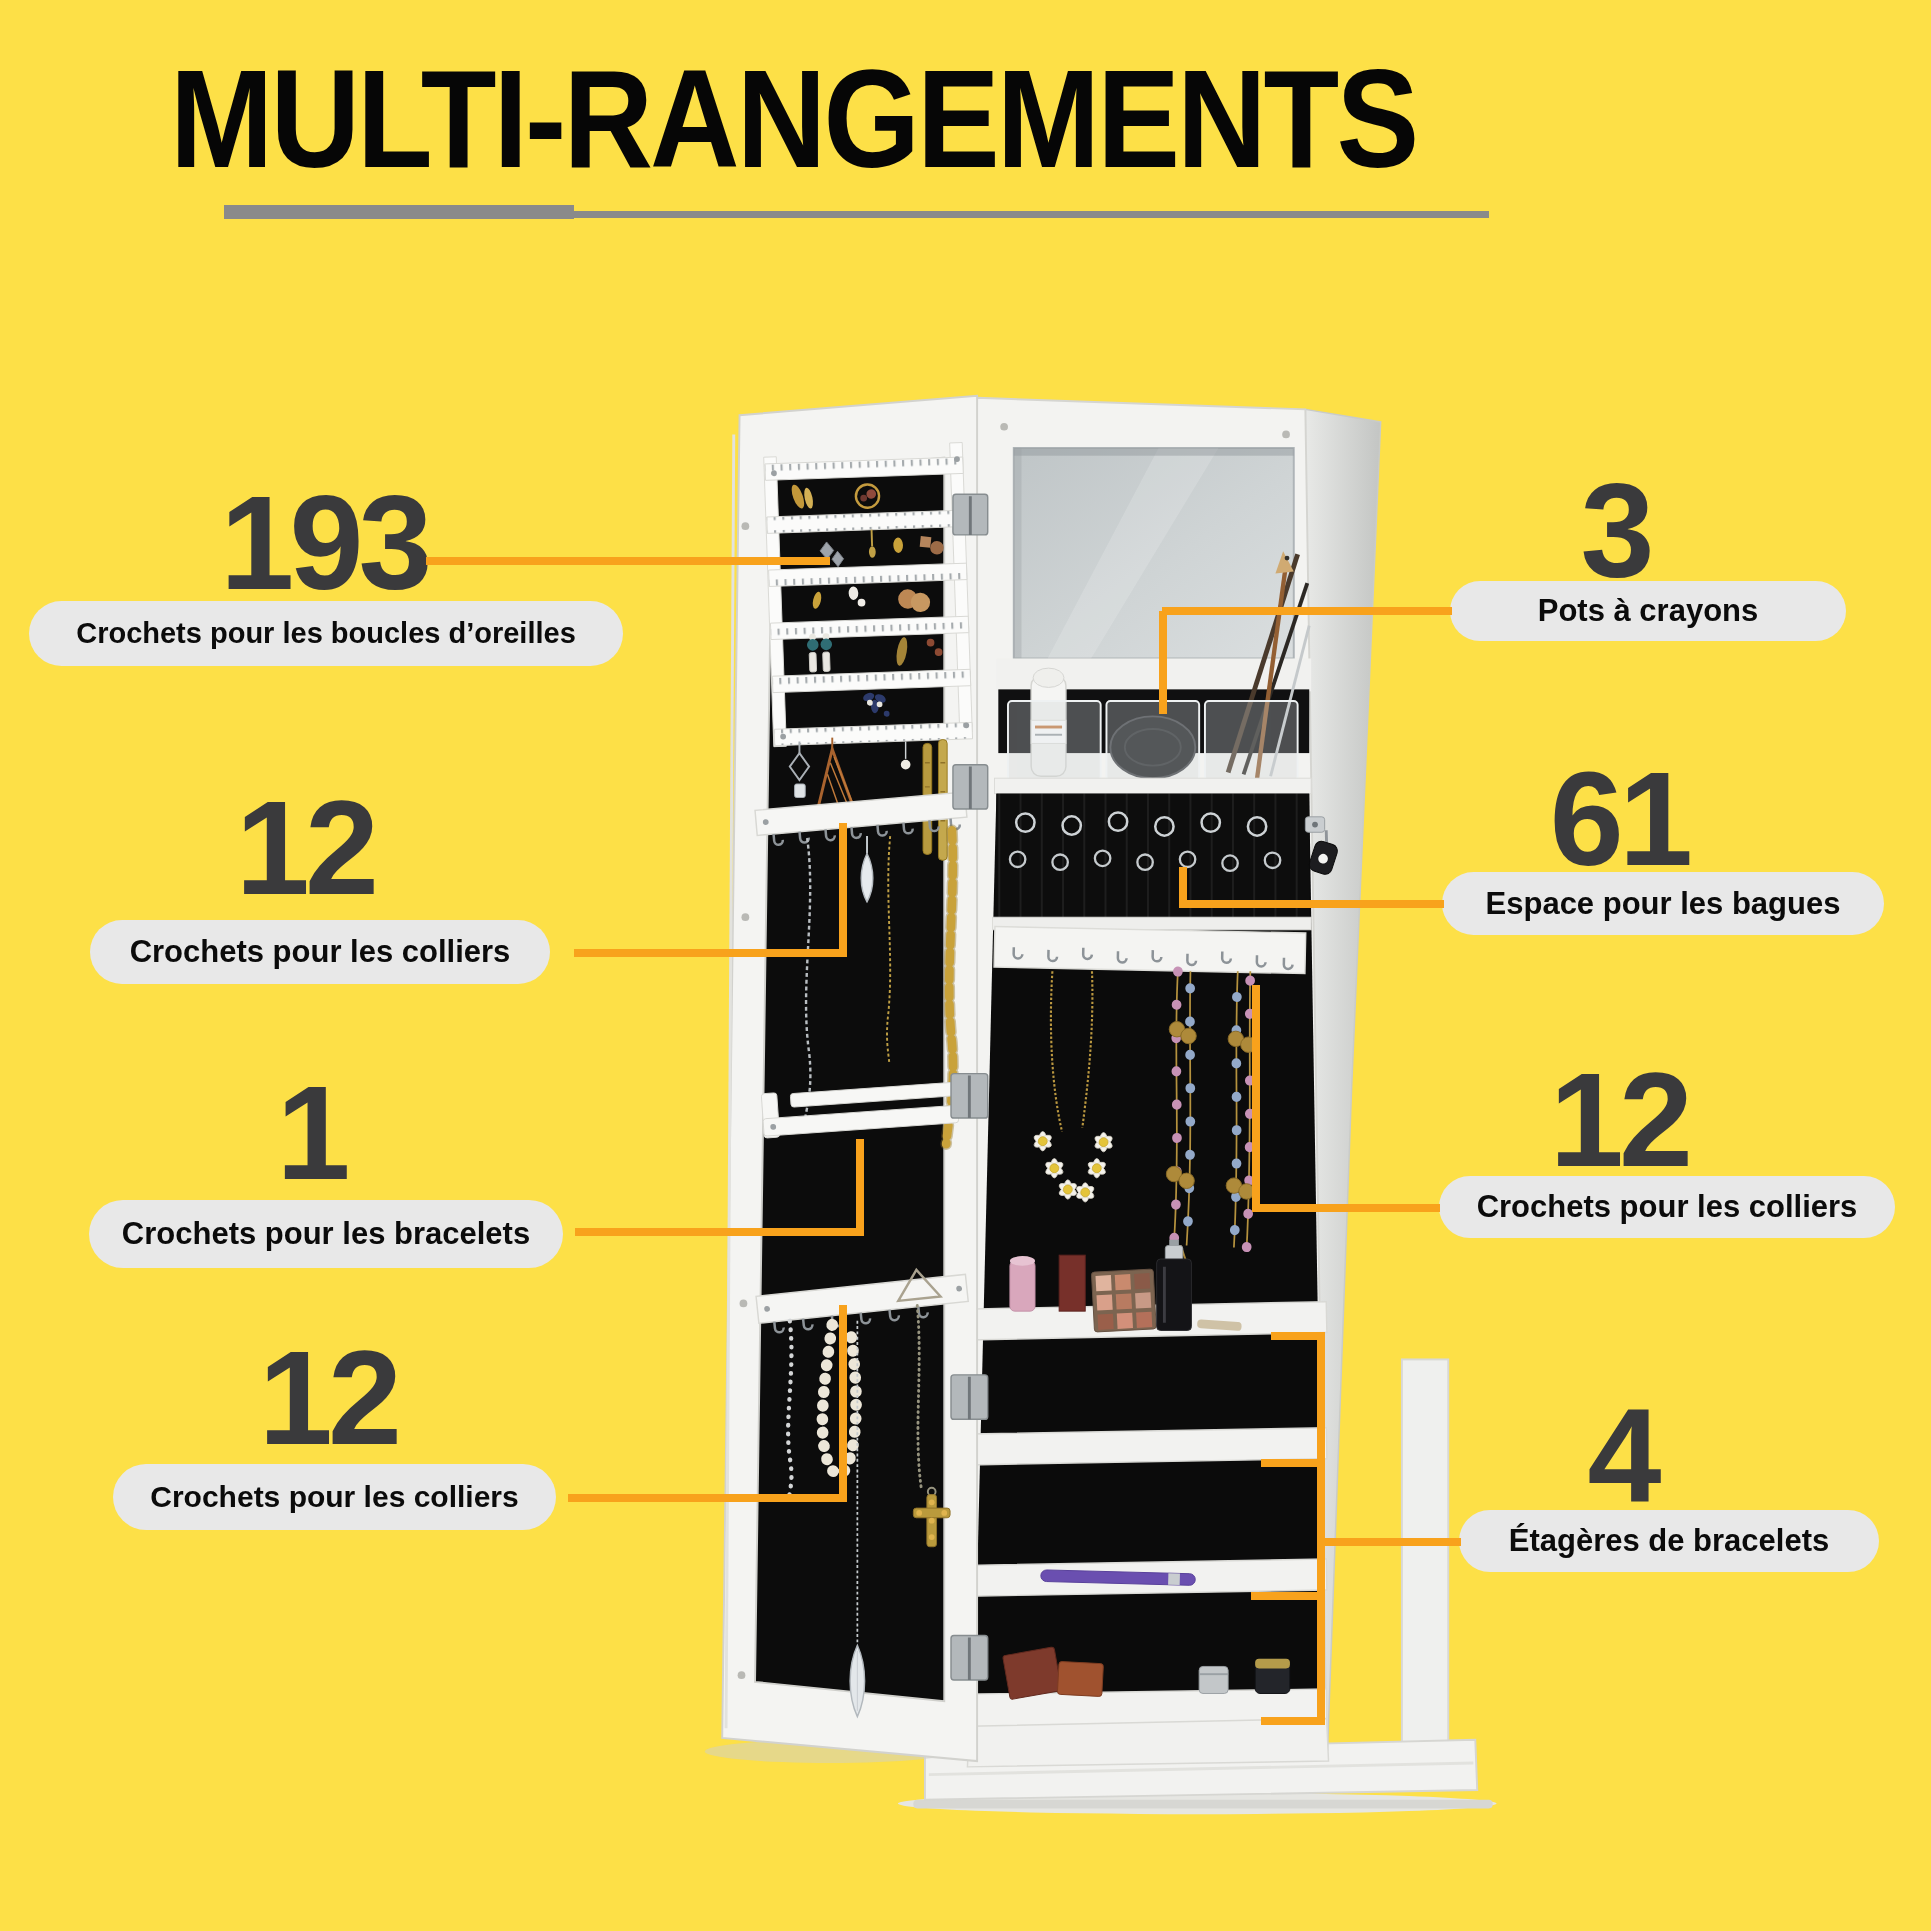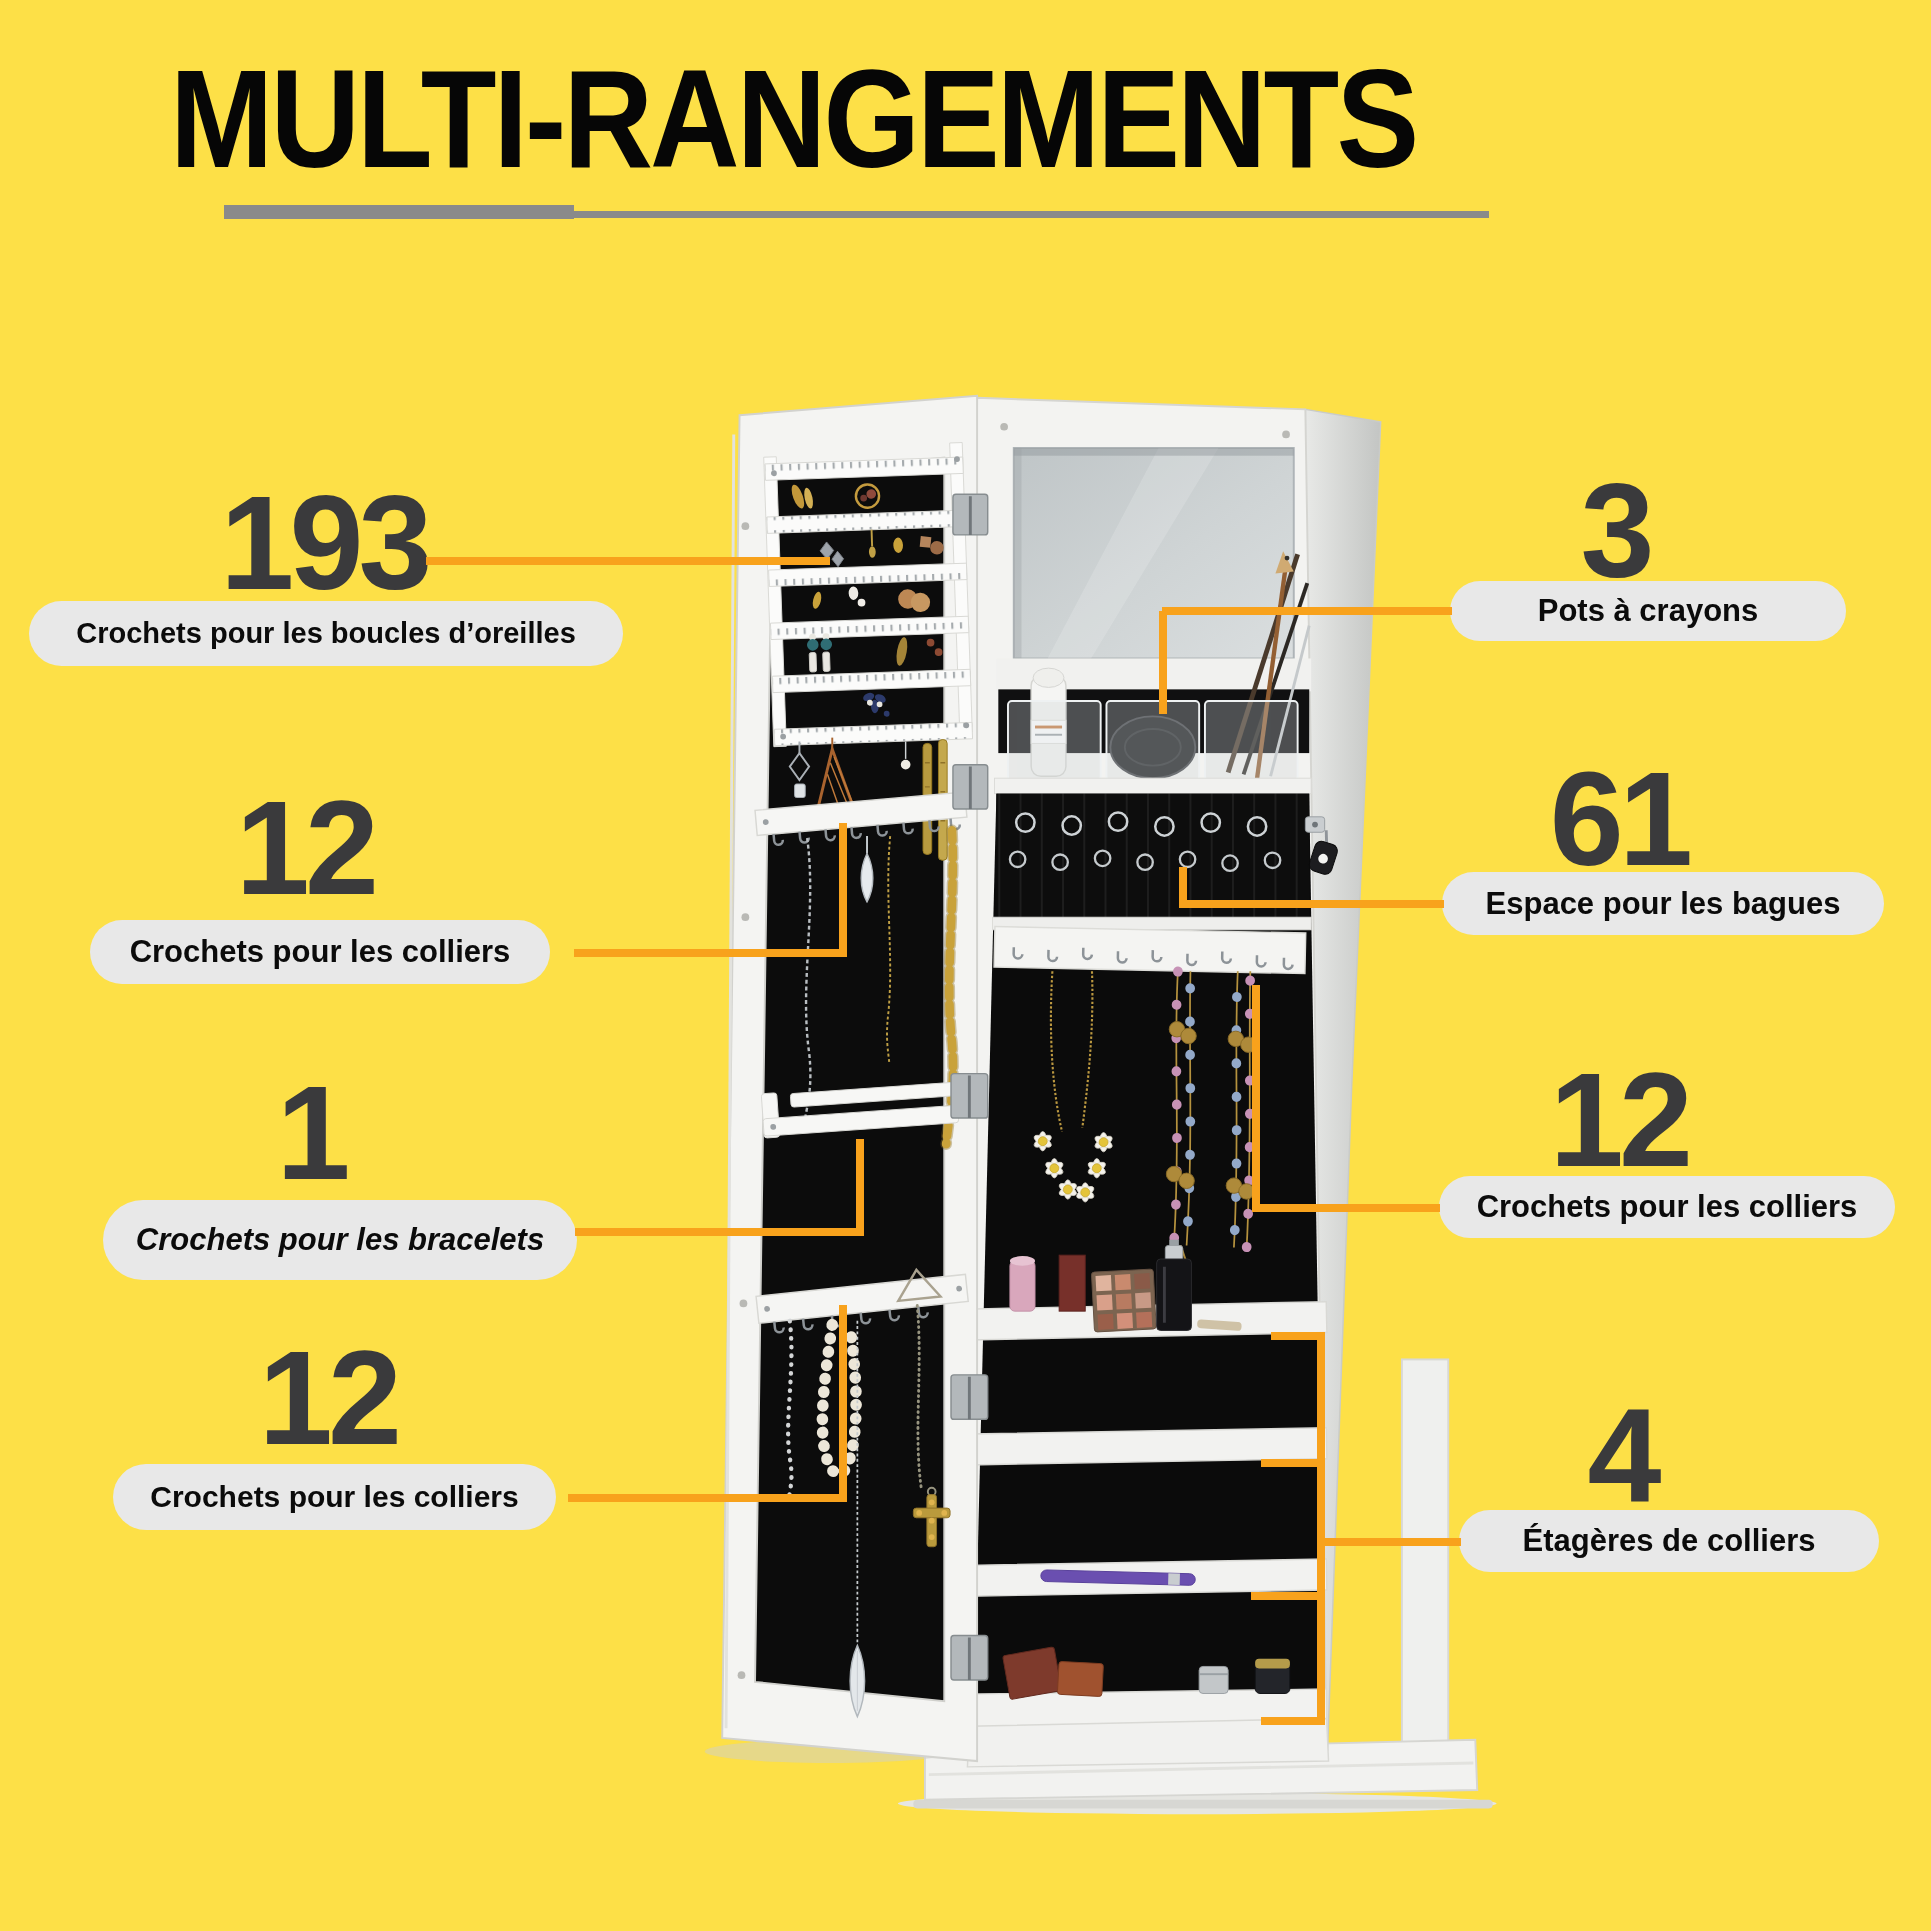--- a/index.html
+++ b/index.html
@@ -380,26 +380,26 @@
   <div class="num" style="left:305px;top:782px;">12</div>
   <div class="num" style="left:311px;top:1067px;">1</div>
   <div class="num" style="left:328px;top:1332px;">12</div>
   <div class="num" style="left:1615px;top:465px;">3</div>
   <div class="num" style="left:1619px;top:753px;">61</div>
   <div class="num" style="left:1619px;top:1054px;">12</div>
   <div class="num" style="left:1622px;top:1390px;">4</div>
 
   <div class="pill" style="left:29px;top:601px;width:594px;height:65px;font-size:29px;">Crochets pour les boucles d’oreilles</div>
   <div class="pill" style="left:90px;top:920px;width:460px;height:64px;">Crochets pour les colliers</div>
-  <div class="pill" style="left:103px;top:1200px;width:474px;height:80px;font-style:italic;">Crochets pour les bracelets</div>
+  <div class="pill" style="left:89px;top:1200px;width:474px;height:68px;">Crochets pour les bracelets</div>
   <div class="pill" style="left:113px;top:1464px;width:443px;height:66px;font-size:30px;">Crochets pour les colliers</div>
   <div class="pill" style="left:1442px;top:872px;width:442px;height:63px;">Espace pour les bagues</div>
   <div class="pill" style="left:1450px;top:581px;width:396px;height:60px;">Pots à crayons</div>
   <div class="pill" style="left:1439px;top:1176px;width:456px;height:62px;">Crochets pour les colliers</div>
-  <div class="pill" style="left:1459px;top:1510px;width:420px;height:62px;">Étagères de colliers</div>
+  <div class="pill" style="left:1459px;top:1510px;width:420px;height:62px;">Étagères de bracelets</div>
 
   <div class="conn" style="left:426px;top:557px;width:404px;height:7.7px;"></div>
   <div class="conn" style="left:574px;top:949px;width:271px;height:7.7px;"></div>
   <div class="conn" style="left:839px;top:823px;width:7.7px;height:134px;"></div>
   <div class="conn" style="left:575px;top:1228px;width:285px;height:7.7px;"></div>
   <div class="conn" style="left:856px;top:1139px;width:7.7px;height:97px;"></div>
   <div class="conn" style="left:568px;top:1494px;width:279px;height:7.7px;"></div>
   <div class="conn" style="left:839px;top:1305px;width:7.7px;height:196px;"></div>
   <div class="conn" style="left:1162px;top:607px;width:290px;height:7.7px;"></div>
   <div class="conn" style="left:1159px;top:611px;width:7.7px;height:103px;"></div>

